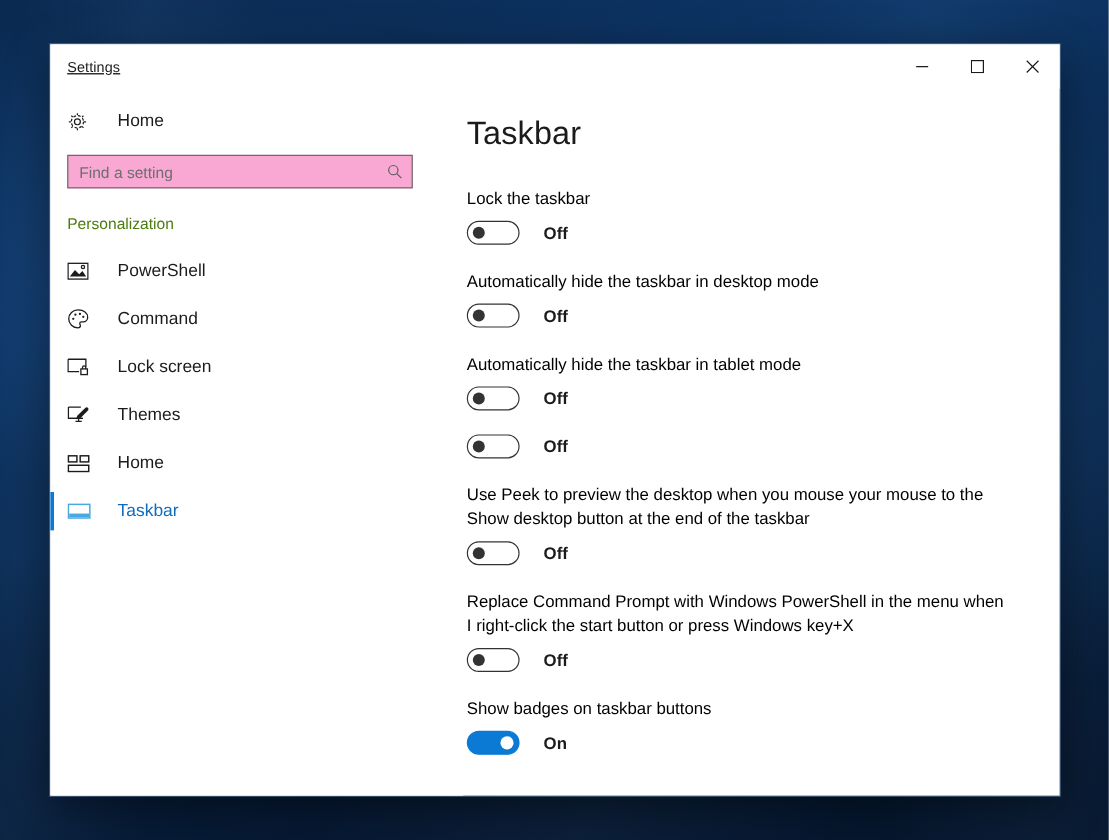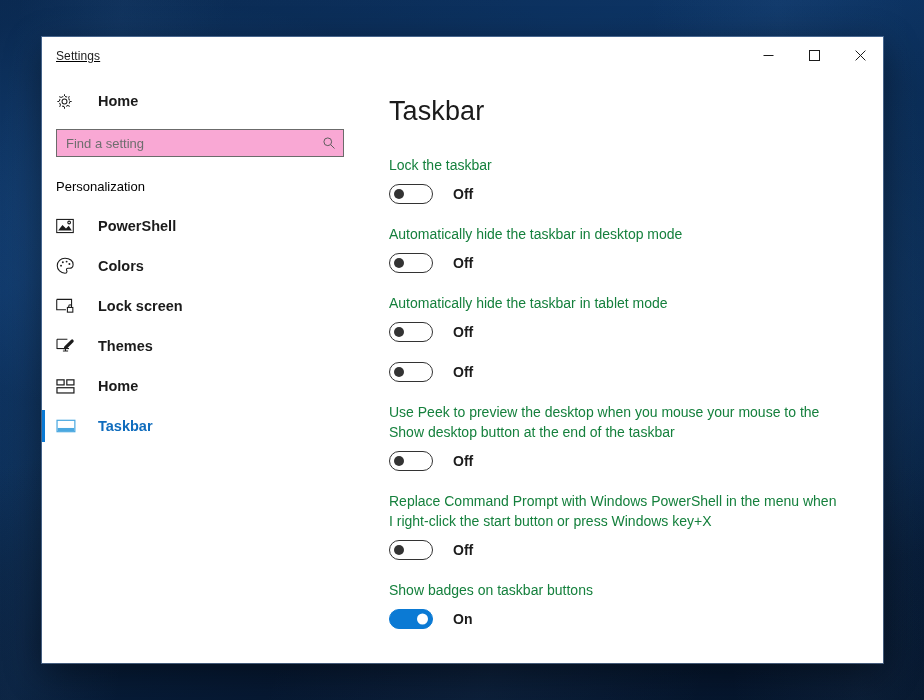--- a/index.html
+++ b/index.html
@@ -102,21 +102,20 @@
     display: flex;
     align-items: center;
     justify-content: flex-start;
     color: #1c1c1c;
   }
   .nav-row .nav-label {
     font-size: 14.5px;
     color: #1b1b1b;
     margin-left: 16px;
     white-space: nowrap;
-    font-weight: bold;
   }
 
   #home-row { height: 38px; margin-bottom: 4px; }
 
   .accent-bar {
     position: absolute;
     left: 0;
     top: 4px;
     bottom: 4px;
     width: 3px;
@@ -150,21 +149,21 @@
   #search-icon-box {
     width: 28px;
     display: flex;
     align-items: center;
     justify-content: center;
     color: #5a5a5a;
   }
 
   #group-label {
     font-size: 13px;
-    color: #000000;
+    color: #4d7c0f;
     margin: 22px 0 12px 14px;
   }
 
   
   #content {
     flex: 1;
     padding: 22px 0 0 3px;
     box-sizing: border-box;
     overflow: hidden;
   }
@@ -172,21 +171,21 @@
     font-size: 27px;
     font-weight: 400;
     color: #1b1b1b;
     margin: 0 0 28px 0;
     letter-spacing: 0.1px;
   }
 
   .setting-block { margin-bottom: 20px; }
   .setting-label {
     font-size: 14px;
-    color: #15803d;
+    color: #000000;
     line-height: 20px;
     max-width: 450px;
     margin-bottom: 9px;
   }
   .toggle-row {
     display: flex;
     align-items: center;
   }
 
   
@@ -307,21 +306,21 @@
         <div class="nav-row">
           <span class="nav-icon">
             <svg width="18" height="18" viewBox="0 0 20 20" fill="none" stroke="currentColor" stroke-width="1.2">
               <path d="M10 1.4c-4.7 0-8.6 3.6-8.6 8.2 0 4.6 3.9 8.4 8.6 8.4 1.5 0 2.2-0.9 2.2-1.9 0-0.9-0.6-1.4-0.6-2.2 0-0.8 0.7-1.4 1.6-1.4h1.6c2.4 0 4.2-1.8 4.2-4.3 0-3.9-3.6-6.8-9-6.8z"></path>
               <circle cx="5.6" cy="9.6" r="1.05" fill="currentColor" stroke="none"></circle>
               <circle cx="7.6" cy="5.8" r="1.05" fill="currentColor" stroke="none"></circle>
               <circle cx="11.8" cy="5.1" r="1.05" fill="currentColor" stroke="none"></circle>
               <circle cx="14.9" cy="7.8" r="1.05" fill="currentColor" stroke="none"></circle>
             </svg>
           </span>
-          <span class="nav-label">Colors</span>
+          <span class="nav-label">Command</span>
         </div>
 
         <div class="nav-row">
           <span class="nav-icon">
             <svg width="19" height="16" viewBox="0 0 21 17" fill="none" stroke="currentColor" stroke-width="1.2">
               <path d="M0.8 1.2 H17.2 V8.4 M0.8 1.2 V12.6 H11.0"></path>
               <rect x="12.6" y="10.1" width="6.0" height="5.2"></rect>
               <path d="M14.1 10.1 V8.7 a1.5 1.5 0 0 1 3.0 0 V10.1"></path>
             </svg>
           </span>

